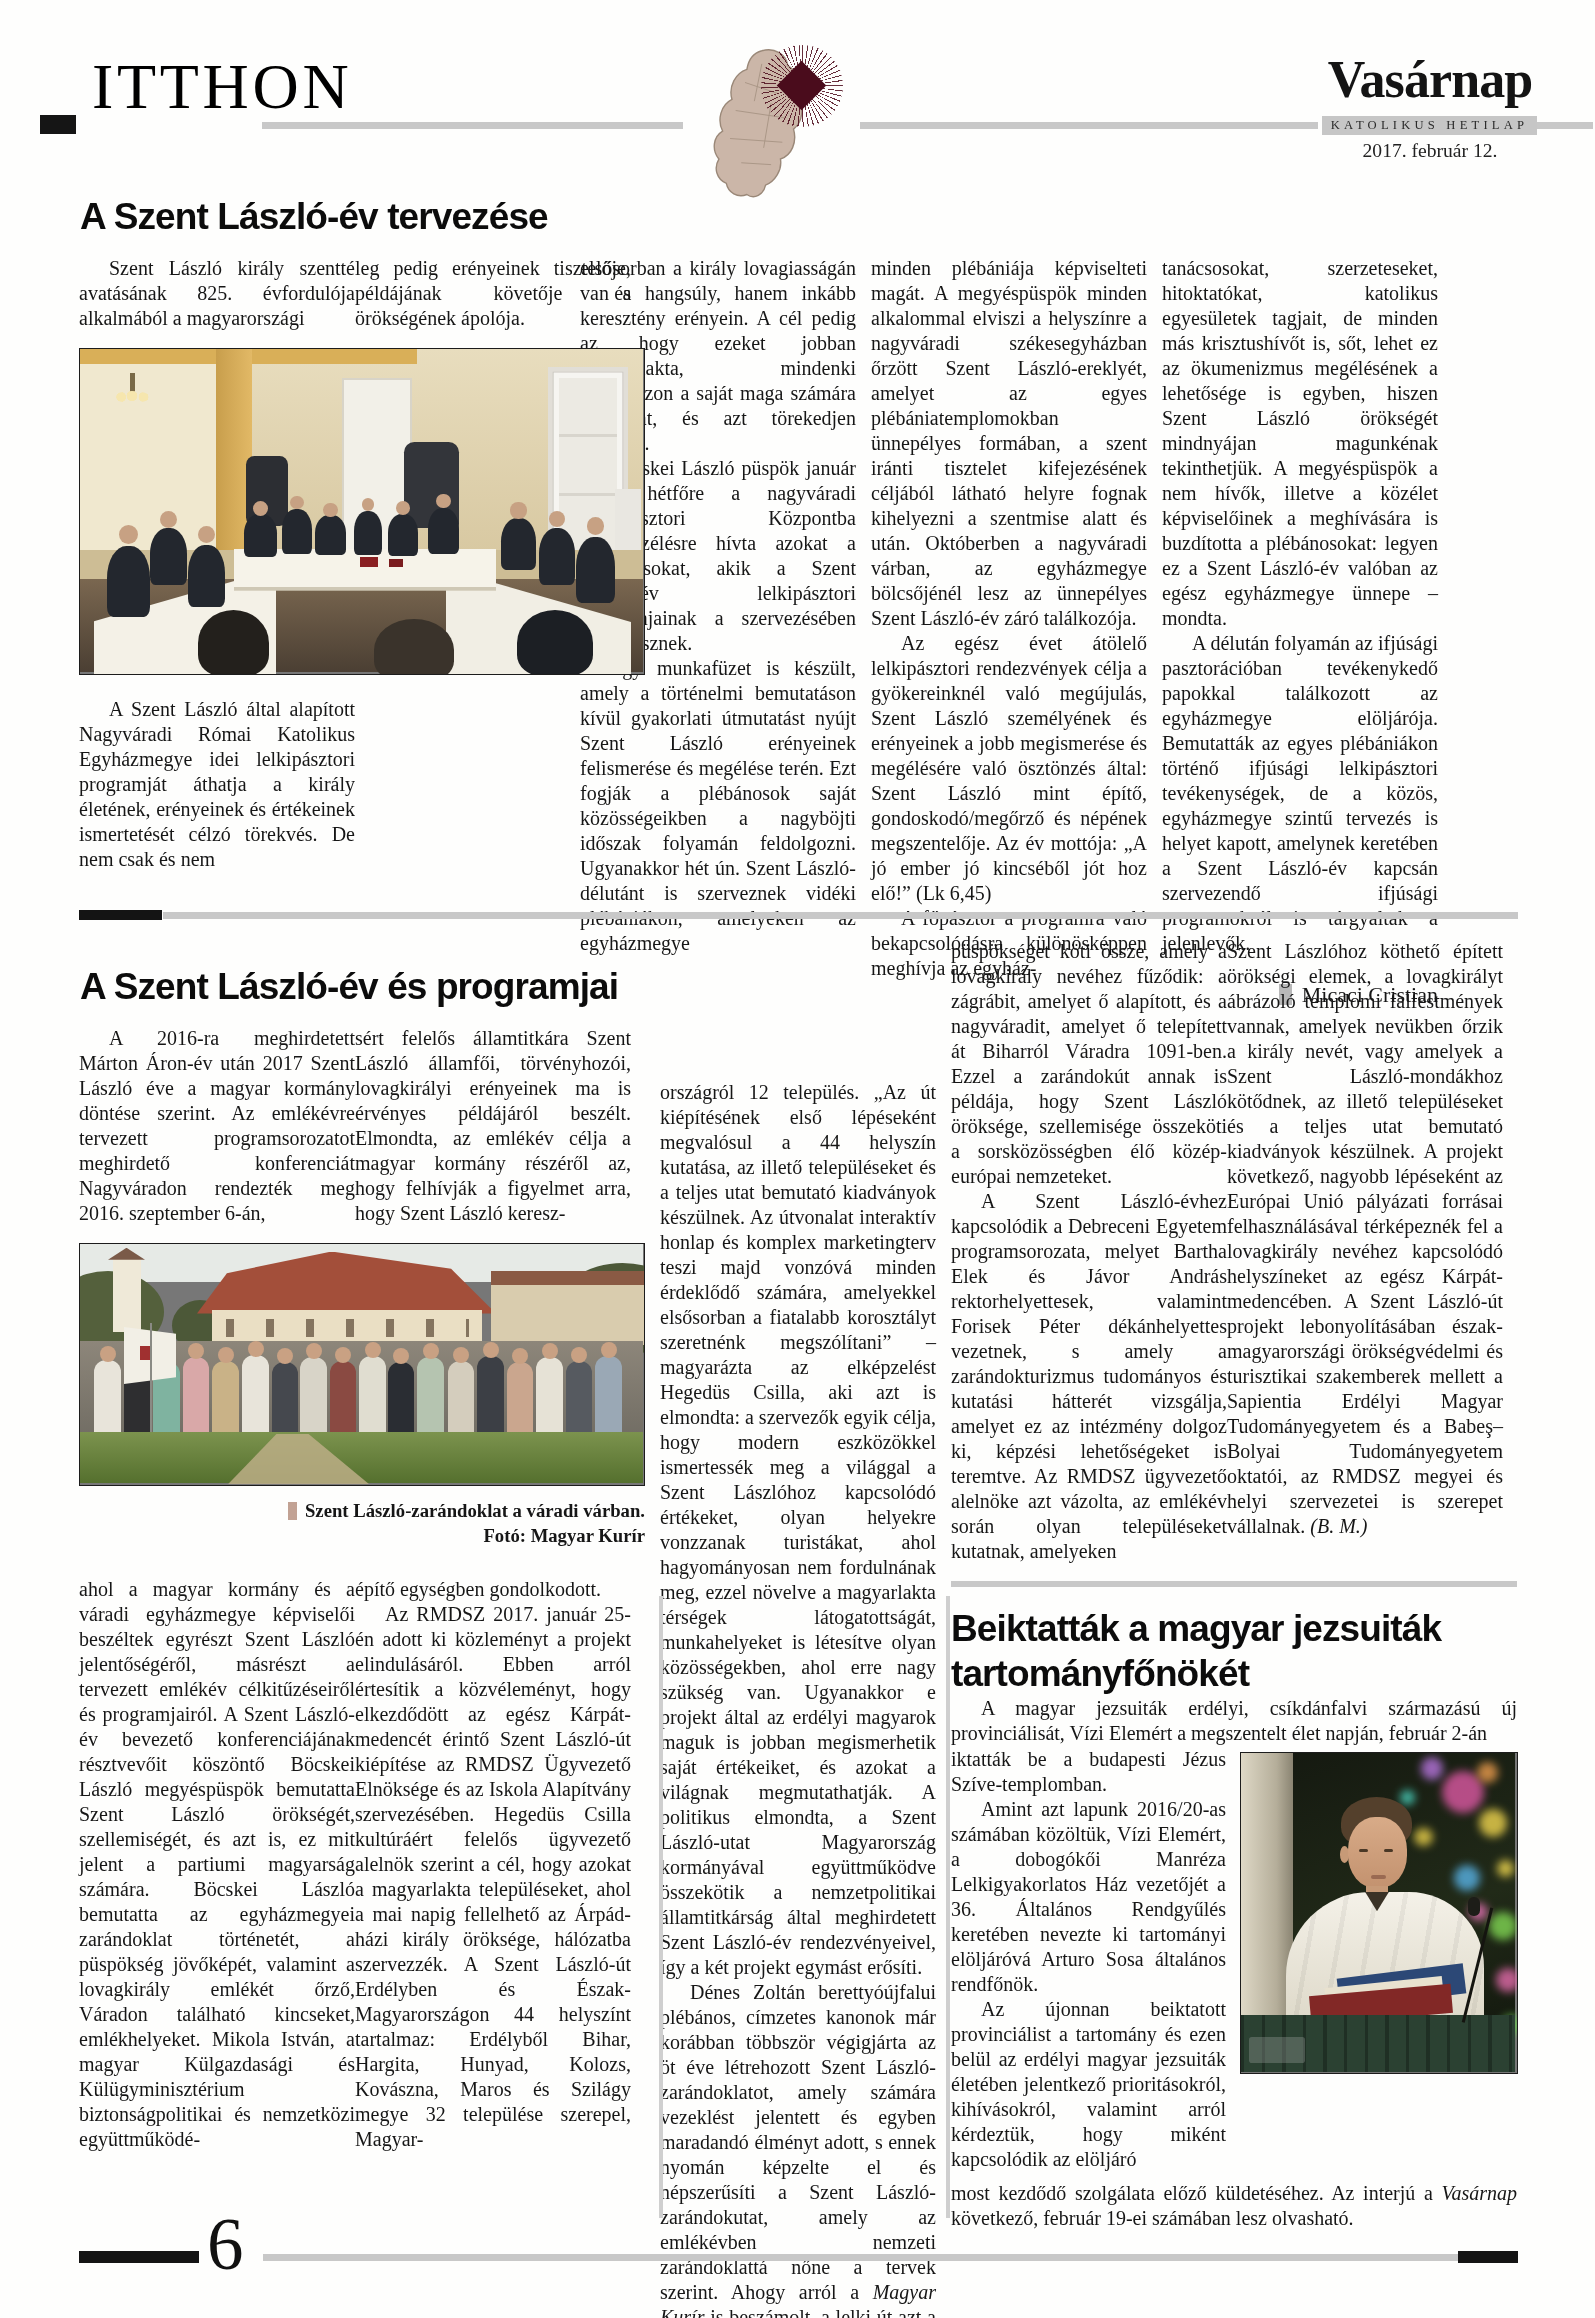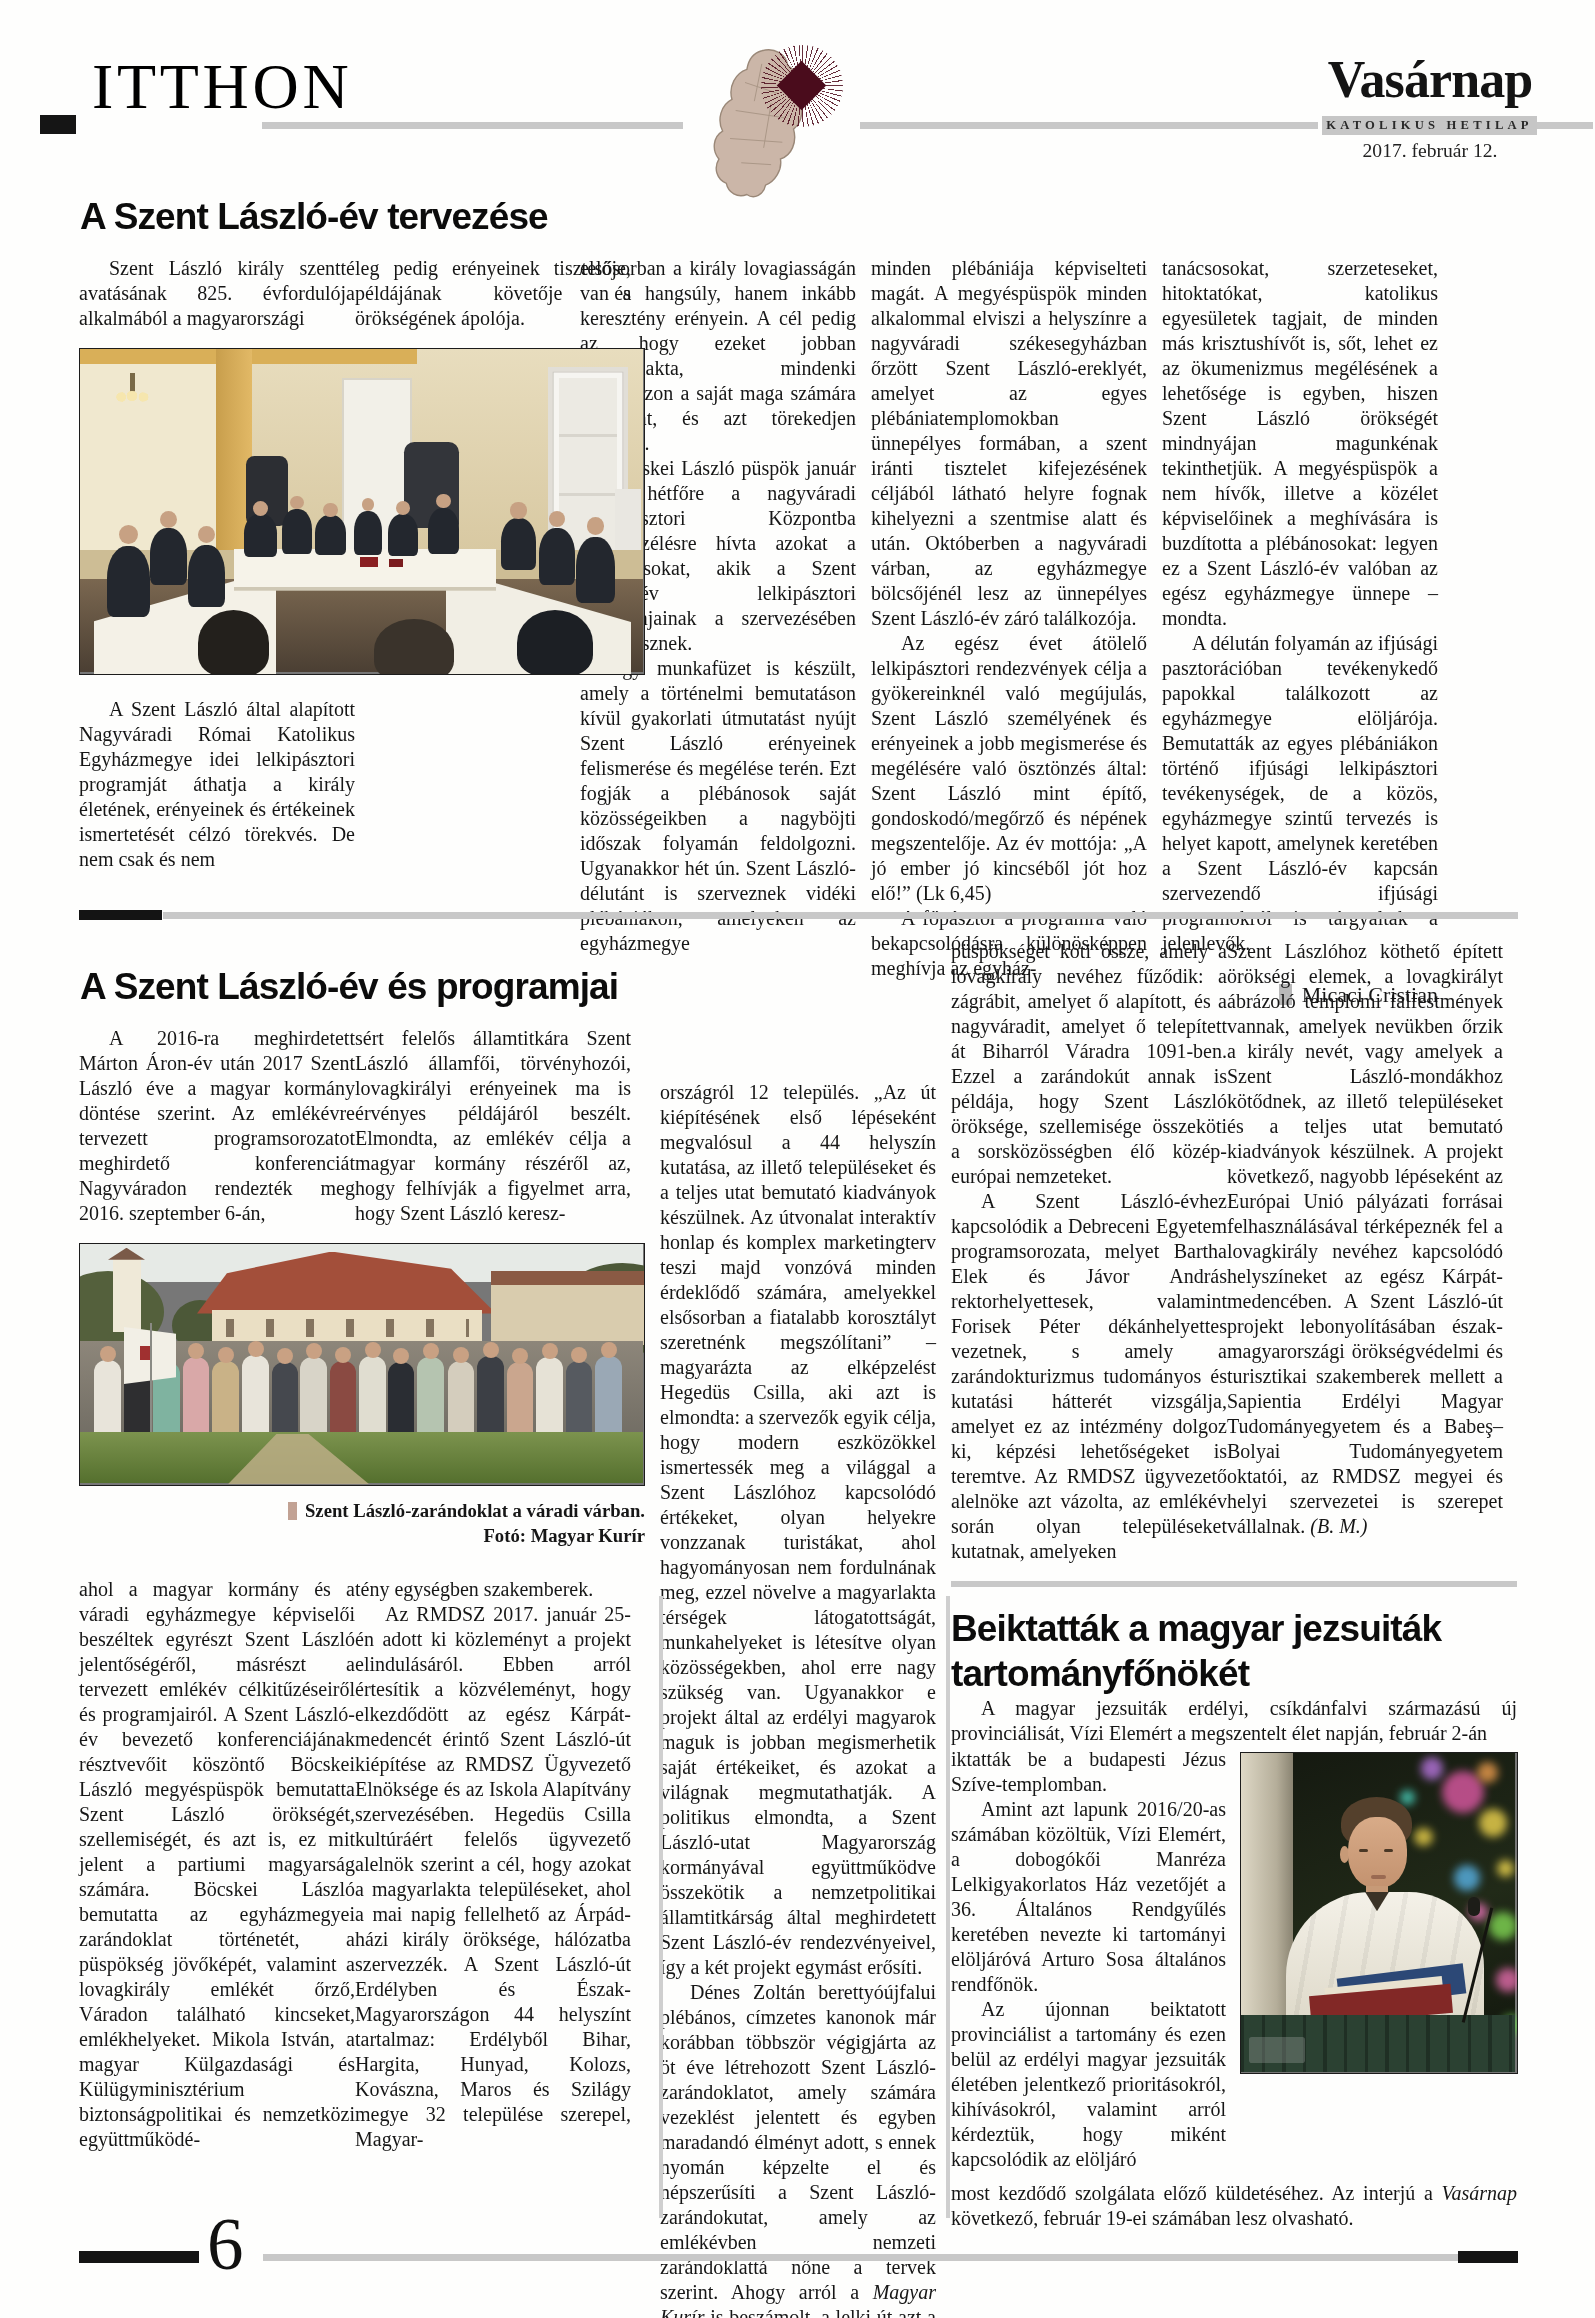--- a/index.html
+++ b/index.html
@@ -13,21 +13,21 @@
   .headline{font-family:"Liberation Sans","DejaVu Sans",sans-serif;font-weight:bold;
             font-size:37px;letter-spacing:-0.9px;color:#0c0c0c;white-space:nowrap}
   .cols2{display:flex;}
   .col{width:276px;flex:none}
 
   
   .hd-chip{position:absolute;left:40px;top:115px;width:36px;height:18.7px;background:#151515}
   .hd-section{position:absolute;left:92px;top:50px;font-size:64px;letter-spacing:3.7px;color:#000000}
   .hd-rule{position:absolute;top:122px;height:6.5px;background:#c8c8c8}
   .hd-band{position:absolute;left:1322px;top:116px;width:215px;height:18.7px;background:#c6c6c6}
-  .hd-band span{display:block;text-align:center;font-weight:bold;font-size:12.6px;letter-spacing:4.2px;
+  .hd-band span{display:block;text-align:center;font-weight:normal;font-size:12.6px;letter-spacing:4.2px;
                 color:#2a2a2a;line-height:18.7px}
   .hd-mast{position:absolute;left:1313px;top:50px;width:234px;text-align:center;
            font-weight:bold;font-size:52px;letter-spacing:-0.9px;color:#141414}
   .hd-date{position:absolute;left:1313px;top:140px;width:234px;text-align:center;font-size:19.6px;color:#222}
   .hd-logo{position:absolute;left:689px;top:45px;width:168px;height:159px}
   .hd-burst{position:absolute;left:761px;top:45px;width:82px;height:82px;border-radius:50%;
             background:repeating-conic-gradient(rgba(76,10,26,.85) 0 1.6deg,transparent 1.6deg 7.4deg)}
   .hd-burst-core{position:absolute;left:784px;top:68px;width:35px;height:35px;background:#4a0c1c;
             transform:rotate(45deg)}
 
@@ -319,21 +319,21 @@
       <div class="cap a2-caption">
         <div><span class="sq"></span><span>Szent László-zarándoklat a váradi várban.</span></div>
         <div>Fotó: Magyar Kurír</div>
       </div>
 
       <div class="cols2">
         <div class="col bt">
           <p>ahol a magyar kormány és a váradi egyházmegye képviselői beszéltek egyrészt Szent László jelentőségéről, másrészt a tervezett emlékév célkitűzéseiről és programjairól. A Szent László-év bevezető konferenciájának résztvevőit köszöntő Böcskei László megyéspüspök bemutatta Szent László örökségét, szellemiségét, és azt is, ez mit jelent a partiumi magyarság számára. Böcskei László bemutatta az egyházmegyei zarándoklat történetét, a püspökség jövőképét, valamint a lovagkirály emlékét őrző, Váradon található kincseket, emlékhelyeket. Mikola István, a magyar Külgazdasági és Külügyminisztérium biztonságpolitikai és nemzetközi együttműködé-</p>
         </div>
         <div class="col bt">
-          <p>tény egységben szakemberek.</p>
+          <p>építő egységben gondolkodott.</p>
           <p class="ind">Az RMDSZ 2017. január 25-én adott ki közleményt a projekt elindulásáról. Ebben arról értesítik a közvéleményt, hogy elkezdődött az egész Kárpát-medencét érintő Szent László-út kiépítése az RMDSZ Ügyvezető Elnöksége és az Iskola Alapítvány szervezésében. Hegedüs Csilla kultúráért felelős ügyvezető alelnök szerint a cél, hogy azokat a magyarlakta településeket, ahol a mai napig fellelhető az Árpád-házi király öröksége, hálózatba szervezzék. A Szent László-út Erdélyben és Észak-Magyarországon 44 helyszínt tartalmaz: Erdélyből Bihar, Hargita, Hunyad, Kolozs, Kovászna, Maros és Szilágy megye 32 települése szerepel, Magyar-</p>
         </div>
       </div>
     </div>
 
     <div class="a2-c3 bt">
       <p>országról 12 település. „Az út kiépítésének első lépéseként megvalósul a 44 helyszín kutatása, az illető településeket és a teljes utat bemutató kiadványok készülnek. Az útvonalat interaktív honlap és komplex marketingterv teszi majd vonzóvá minden érdeklődő számára, amelyekkel elsősorban a fiatalabb korosztályt szeretnénk megszólítani” – magyarázta az elképzelést Hegedüs Csilla, aki azt is elmondta: a szervezők egyik célja, hogy modern eszközökkel ismertessék meg a világgal a Szent Lászlóhoz kapcsolódó értékeket, olyan helyekre vonzzanak turistákat, ahol hagyományosan nem fordulnának meg, ezzel növelve a magyarlakta térségek látogatottságát, munkahelyeket is létesítve olyan közösségekben, ahol erre nagy szükség van. Ugyanakkor e projekt által az erdélyi magyarok maguk is jobban megismerhetik saját értékeiket, és azokat a világnak megmutathatják. A politikus elmondta, a Szent László-utat Magyarország kormányával együttműködve összekötik a nemzetpolitikai államtitkárság által meghirdetett Szent László-év rendezvényeivel, így a két projekt egymást erősíti.</p>
       <p class="ind">Dénes Zoltán berettyóújfalui plébános, címzetes kanonok már korábban többször végigjárta az öt éve létrehozott Szent László-zarándoklatot, amely számára vezeklést jelentett és egyben maradandó élményt adott, s ennek nyomán képzelte el és népszerűsíti a Szent László-zarándokutat, amely az emlékévben nemzeti zarándoklattá nőne a tervek szerint. Ahogy arról a <i>Magyar Kurír</i> is beszámolt, a lelki út azt a két</p>
     </div>
 

